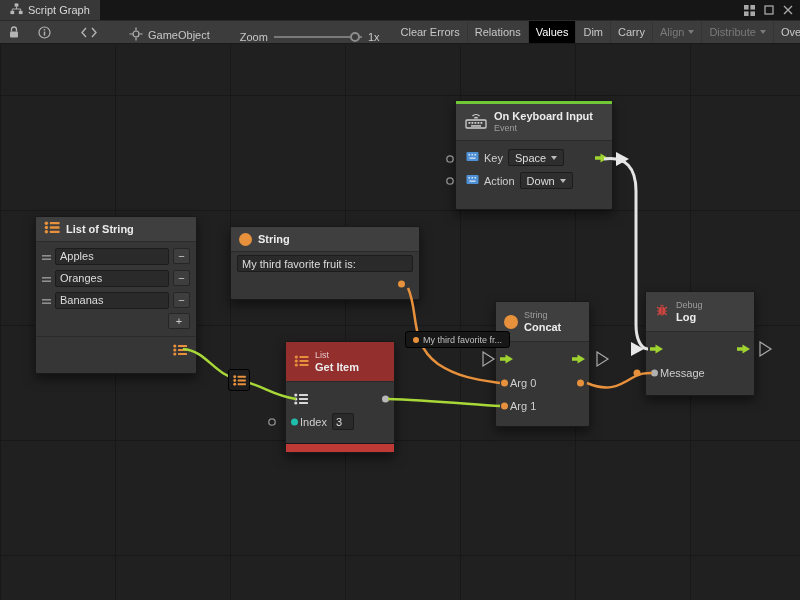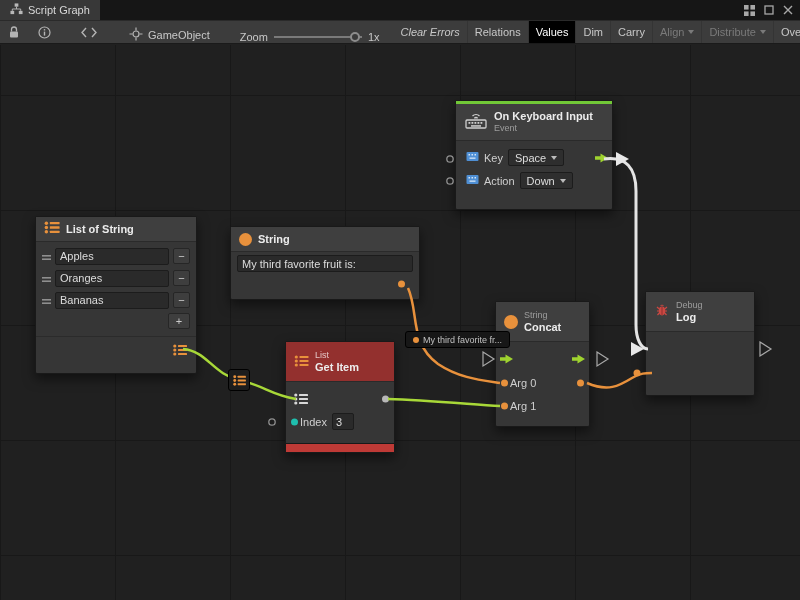--- a/index.html
+++ b/index.html
@@ -17,21 +17,21 @@
 
   
   .toolbar { position:absolute; left:0; top:20px; width:800px; height:24px; background:#3c3c3c;
              border-top:1px solid #2a2a2a; border-bottom:1px solid #1a1a1a;
              display:flex; align-items:flex-end; font-size:11px; color:#c8c8c8;
              white-space:nowrap; overflow:hidden; }
   .ticon { display:flex; align-items:center; padding:0 6px; height:100%; }
   .tsep { width:1px; height:16px; background:#2d2d2d; margin:0 4px; }
   .tbtn { display:flex; align-items:center; gap:4px; height:100%; padding:0 7px;
           border-left:1px solid #343434; cursor:default; }
-  .tbtn.first { border-left:none;font-style:italic; }
+  .tbtn.first { border-left:none; }
   .tbtn.active { background:#000000; color:#fff; }
   .tbtn.disabled { color:#7a7a7a; }
   .go { display:flex; align-items:center; gap:5px; padding:0 8px; }
   .zoomwrap { display:flex; align-items:center; gap:6px; padding:0 6px; }
   .slider { position:relative; width:88px; height:12px; }
   .slider .track { position:absolute; left:0; right:0; top:5px; height:2px; background:#7a7a7a; }
   .slider .knob { position:absolute; left:76px; top:1px; width:10px; height:10px; border-radius:50%;
                   background:#3a3a3a; border:2px solid #8d8d8d; }
   .caret { display:inline-block; width:0; height:0; border-left:3.5px solid transparent;
            border-right:3.5px solid transparent; border-top:4px solid currentColor; }
@@ -462,20 +462,38 @@
               <path d="M6 3.8 a2.3 2.3 0 0 1 4 0 z" fill="#cc4842"></path>
               <ellipse cx="8" cy="9" rx="3.2" ry="4.4" fill="#cc4842"></ellipse>
               <line x1="8" y1="5" x2="8" y2="13" stroke="#8e2f2c" stroke-width="1"></line>
             </svg>
         </span>
         <span class="stack">
           <span class="ncat">Debug</span>
           <span class="ntitle">Log</span>
         </span>
       </div>
+      <div class="nbody">
+        <div class="prow crow">
+          <span class="aport in">
+            <svg width="13" height="10" viewBox="0 0 13 10">
+                <path d="M0 3.2 h5.5 V0.5 L13 5 L5.5 9.5 V6.8 H0 z" fill="#9fd32f"></path>
+              </svg>
+          </span>
+          <span class="aport out">
+            <svg width="13" height="10" viewBox="0 0 13 10">
+                <path d="M0 3.2 h5.5 V0.5 L13 5 L5.5 9.5 V6.8 H0 z" fill="#9fd32f"></path>
+              </svg>
+          </span>
+        </div>
+        <div class="prow">
+          <span class="dot in" style="background:#b0b0b0"></span>
+          <span>Message</span>
+        </div>
+      </div>
     </div>
 
     <div class="wire-badge">
       <svg width="13" height="11" viewBox="0 0 14 12">
           <g fill="#e8913c">
             <circle cx="1.8" cy="2" r="1.6"></circle>
             <rect x="5" y="0.9" width="9" height="2.2" rx="0.5"></rect>
             <circle cx="1.8" cy="6" r="1.6"></circle>
             <rect x="5" y="4.9" width="9" height="2.2" rx="0.5"></rect>
             <circle cx="1.8" cy="10" r="1.6"></circle>

